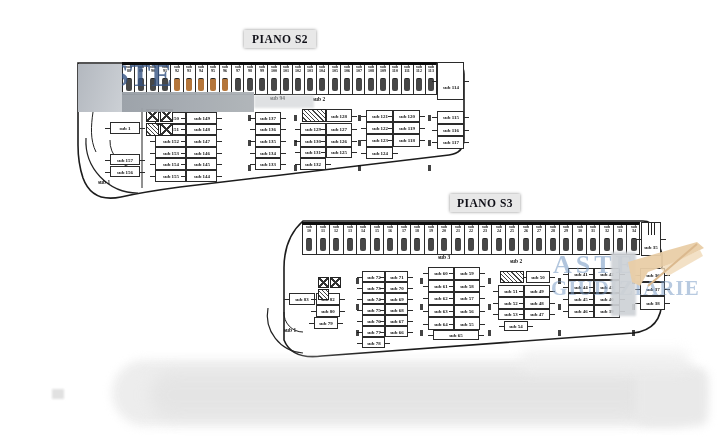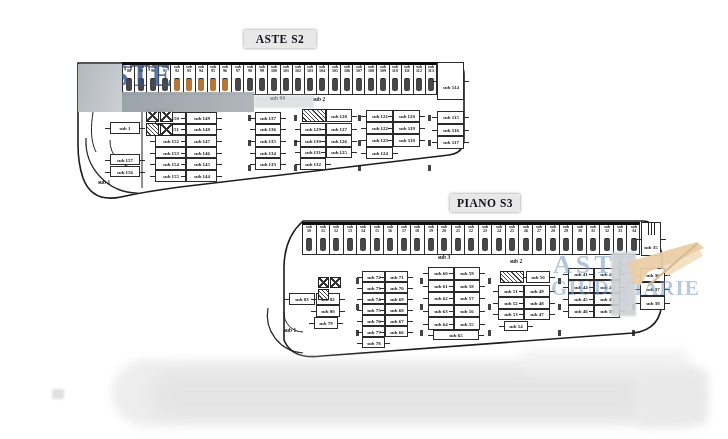--- a/index.html
+++ b/index.html
@@ -56,21 +56,21 @@
     <path d="M86,138 A52,52 0 0 0 138,193" fill="none" stroke="#222" stroke-width="1.2"></path>
     <path d="M110,140 A27,27 0 0 0 138,168" fill="none" stroke="#222" stroke-width="1"></path>
     <path d="M93,112 C91,126 90,140 96,152" fill="none" stroke="#222" stroke-width="1"></path>
     <path d="M142,108 L142,188" fill="none" stroke="#222" stroke-width="1"></path>
 
     <path d="M303,221 L643,221 Q652,221 654,229 L662,254 L662,299 Q662,330 633,333 L322,356 Q292,360 284,340 L284,268 Q284,238 303,221 Z" fill="none" stroke="#1c1c1c" stroke-width="1.6"></path>
     <path d="M268,308 A38,38 0 0 0 303,353" fill="none" stroke="#222" stroke-width="1.2"></path>
     <path d="M284,312 A19,19 0 0 0 303,332" fill="none" stroke="#222" stroke-width="1"></path>
   </svg>
 
-  <div class="plan-title" style="left:244px;top:30px;width:72px;height:18px;">ASTE S2</div>
+  <div class="plan-title" style="left:244px;top:30px;width:72px;height:18px;">PIANO S2</div>
   <div class="plan-title" style="left:450px;top:194px;width:70px;height:18px;">PIANO S3</div>
 
   <div class="xbox" style="left:146px;top:109px;width:13px;height:13px;"></div>
   <div class="xbox" style="left:160px;top:109px;width:13px;height:13px;"></div>
   <div class="hatch" style="left:146px;top:123px;width:13px;height:13px;"></div>
   <div class="xbox" style="left:160px;top:123px;width:13px;height:13px;"></div>
   <div class="hatch" style="left:302px;top:109px;width:24px;height:13px;"></div>
   <div class="xbox" style="left:318px;top:277px;width:11px;height:11px;"></div>
   <div class="xbox" style="left:330px;top:277px;width:11px;height:11px;"></div>
   <div class="hatch" style="left:318px;top:289px;width:11px;height:11px;"></div>

